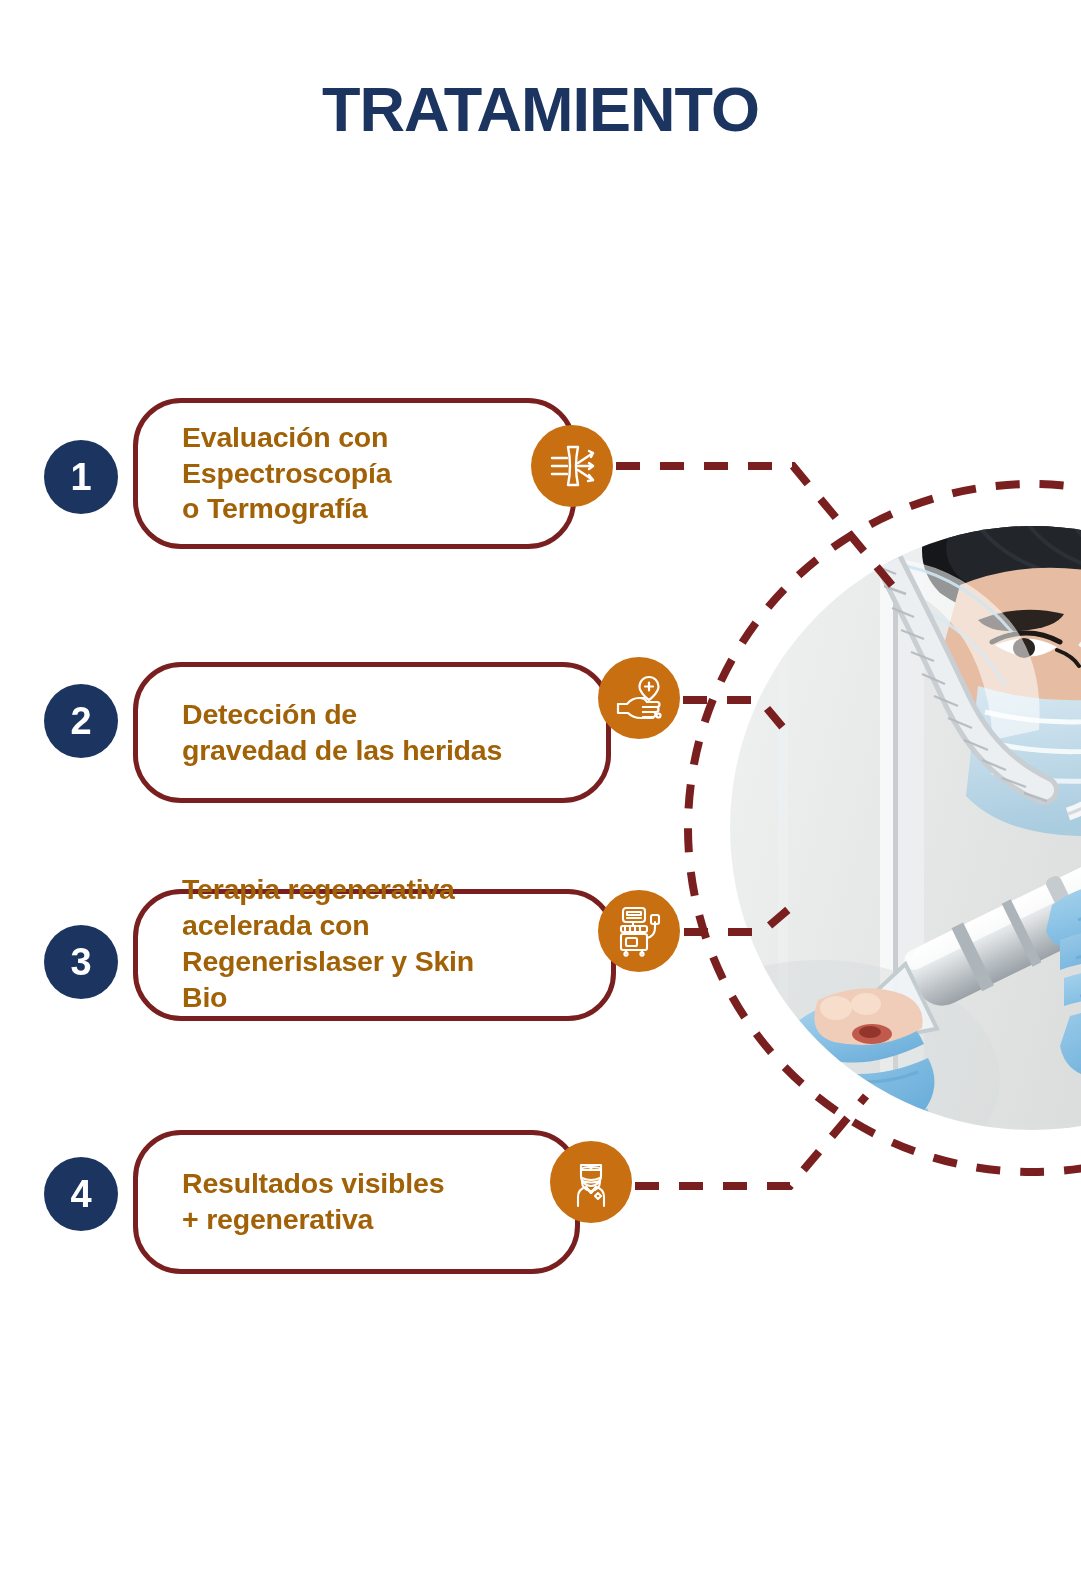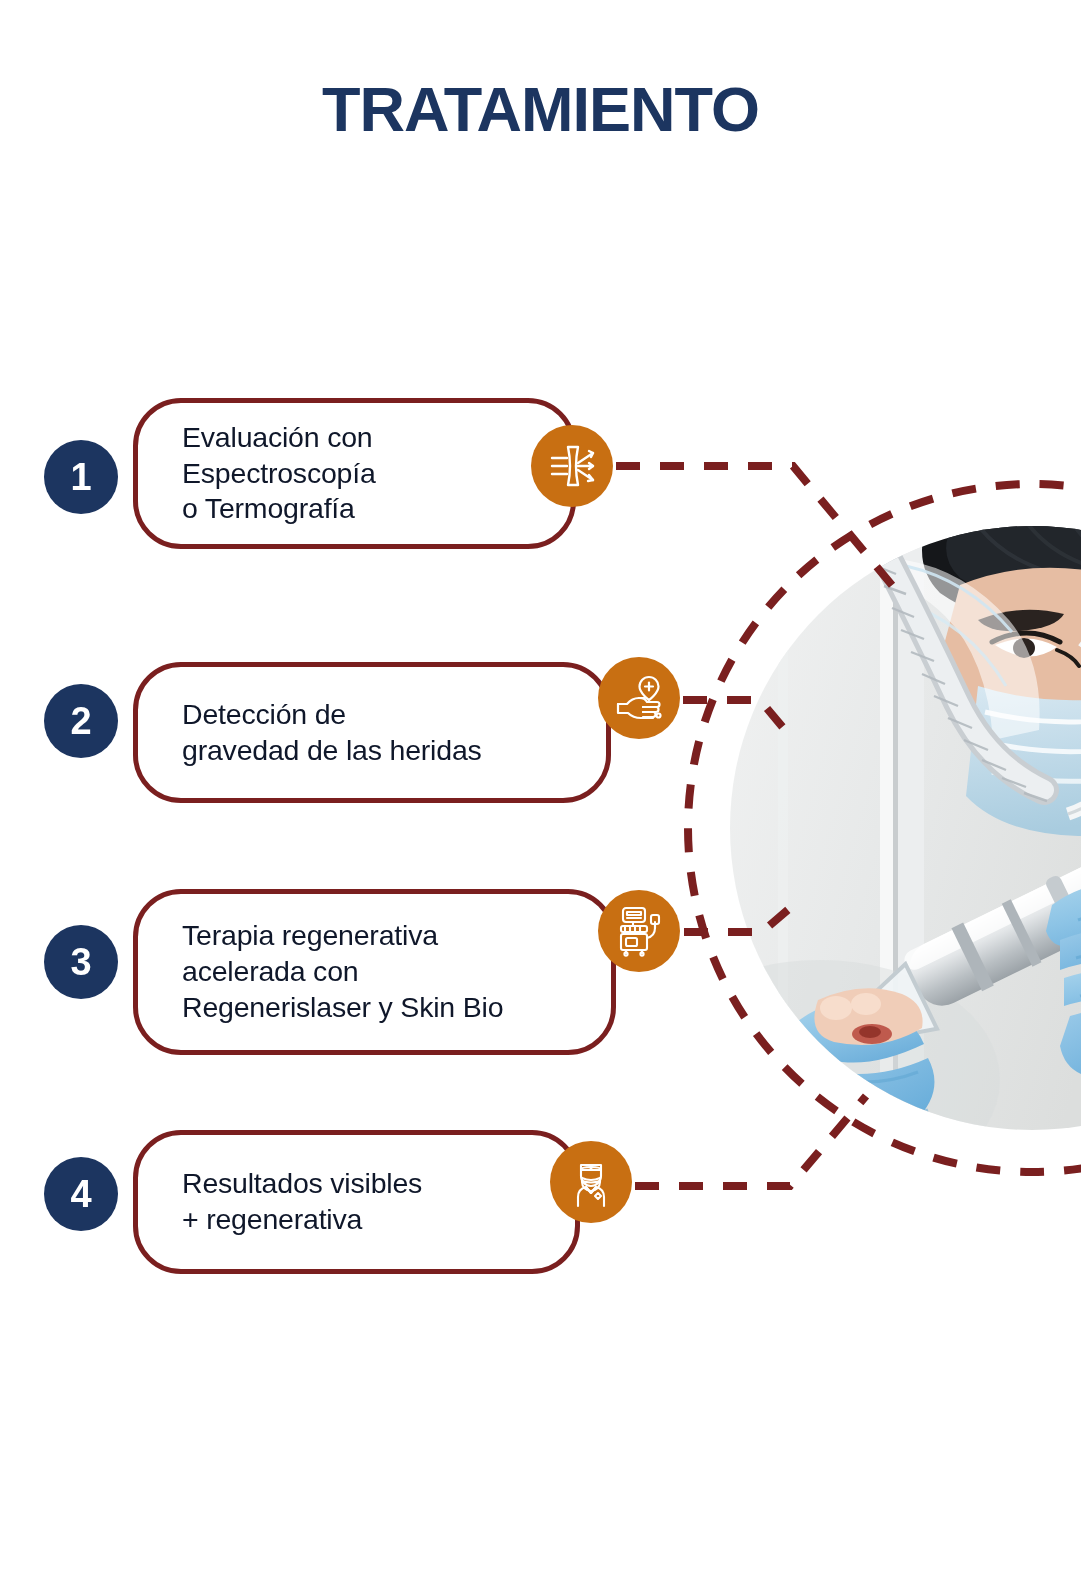--- a/index.html
+++ b/index.html
@@ -49,22 +49,22 @@
   .step-box{
     position:absolute;
     box-sizing:border-box;
     background:#ffffff;
     border:5px solid #7A1F1F;
     border-radius:48px;
     display:flex;align-items:center;
     z-index:3;
   }
   .step-text{
-    color:#0f172a;
-    font-weight:normal;
+    color:#a16207;
+    font-weight:bold;
     font-size:28.5px;
     line-height:1.26;
     padding-left:44px;
     padding-right:96px;
     white-space:pre-line;
     letter-spacing:-0.2px;
   }
   .icon-circle{
     position:absolute;
     width:82px;height:82px;border-radius:50%;
@@ -76,21 +76,21 @@
 
   
   #step-1 .step-box{left:133px; top:398px; width:443px; height:151px;}
   #step-1 .num-badge{left:44px;  top:440px;}
   #step-1 .icon-circle{left:531px; top:425px;}
 
   #step-2 .step-box{left:133px; top:662px; width:478px; height:141px;}
   #step-2 .num-badge{left:44px;  top:684px;}
   #step-2 .icon-circle{left:598px; top:657px;}
 
-  #step-3 .step-box{left:133px; top:889px; width:483px; height:166px;}
+  #step-3 .step-box{left:133px; top:889px; width:483px; height:132px;align-items:flex-end;}
   #step-3 .num-badge{left:44px;  top:925px;}
   #step-3 .icon-circle{left:598px; top:890px;}
 
   #step-4 .step-box{left:133px; top:1130px; width:447px; height:144px;}
   #step-4 .num-badge{left:44px;  top:1157px;}
   #step-4 .icon-circle{left:550px; top:1141px;}
 </style>
 </head>
 <body>
 

